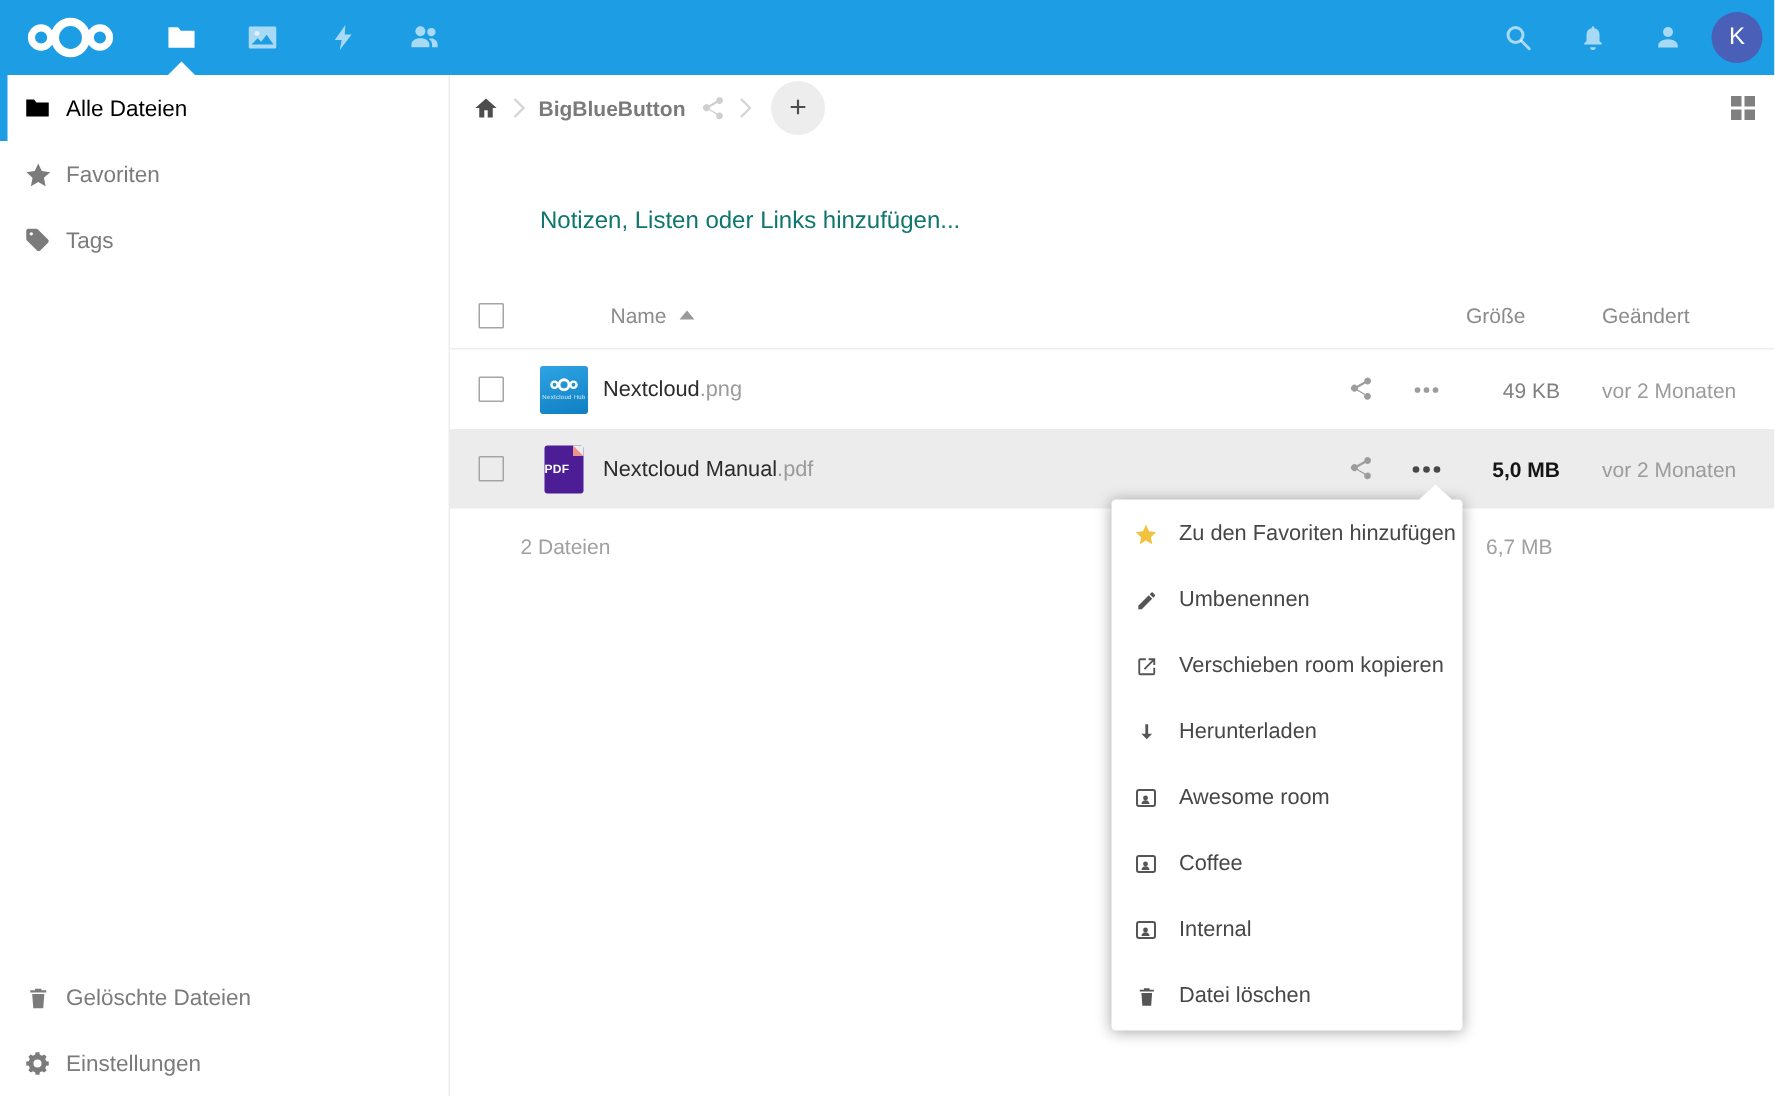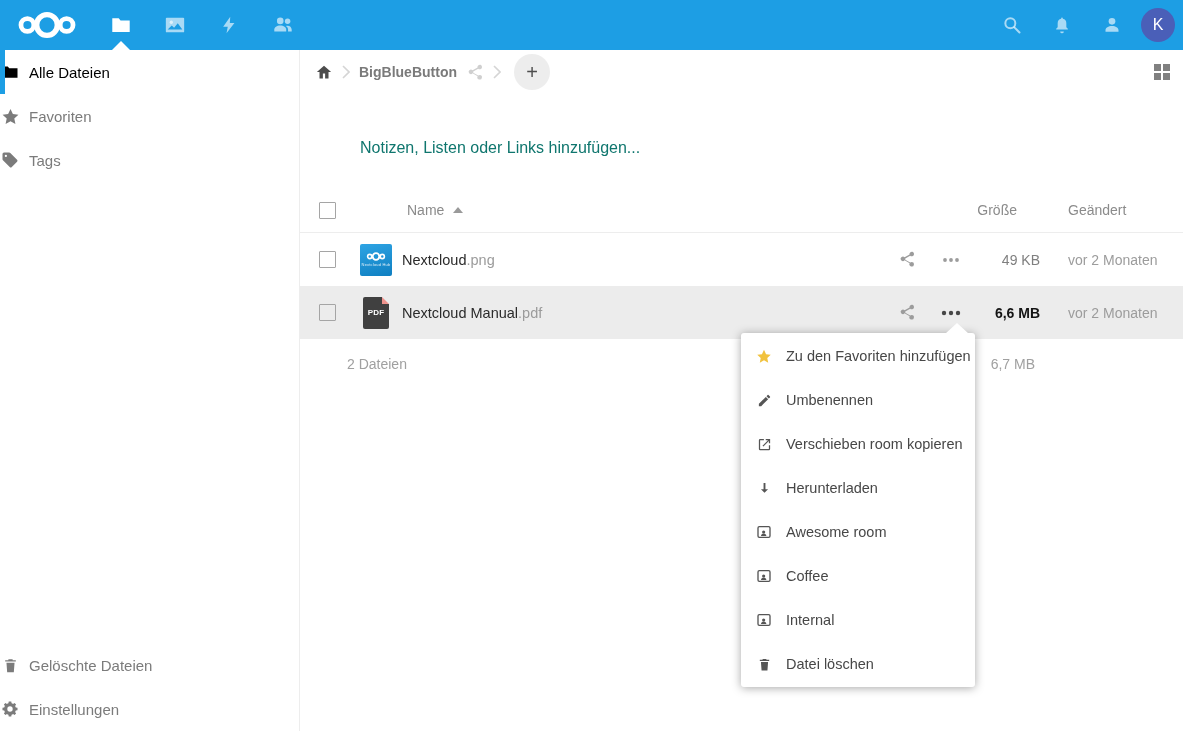--- a/index.html
+++ b/index.html
@@ -14,21 +14,21 @@
   .app-btn { position:relative; width:54px; height:50px; display:flex; align-items:center; justify-content:center; cursor:pointer; color:rgba(255,255,255,.62); }
   .app-btn.active { color:#fff; }
   .app-btn .wedge { position:absolute; bottom:0; left:50%; margin-left:-9px; width:0; height:0;
       border-left:9px solid transparent; border-right:9px solid transparent; border-bottom:9px solid #fff; }
   .top-right { position:absolute; right:8px; top:0; height:50px; display:flex; align-items:center; }
   .tr-btn { width:50px; height:50px; display:flex; align-items:center; justify-content:center; color:rgba(255,255,255,.62); cursor:pointer; }
   .avatar { width:34px; height:34px; border-radius:50%; background:#4a5fb8; color:#fff; font-size:16px; display:flex; align-items:center; justify-content:center; margin-left:4px; cursor:pointer; }
 
   
   .sidebar { position:absolute; top:50px; left:0; width:300px; bottom:0; background:#fff; border-right:1px solid #ededed; z-index:20; }
-  .side-item { position:relative; height:44px; display:flex; align-items:center; cursor:pointer; color:#7b7b7b; }
+  .side-item { position:relative; height:44px; display:flex; align-items:center; padding-left:15px; cursor:pointer; color:#7b7b7b; }
   .side-item .s-icon { width:20px; height:20px; margin-right:9px; display:flex; align-items:center; justify-content:center; color:#7b7b7b; }
   .side-item .s-label { font-size:15px; color:#7b7b7b; }
   .side-item.active .s-label { color:#000; }
   .side-item.active .s-icon { color:#000; }
   .side-item.active::before { content:""; position:absolute; left:0; top:0; width:5px; height:44px; background:#1d9ee4; }
   .side-footer { position:absolute; bottom:0; left:0; right:1px; background:#fff; }
 
   
   .main { position:absolute; left:300px; top:50px; right:0; bottom:0; background:#fff; }
 
@@ -61,22 +61,22 @@
   .cell-name .ext { color:#9b9b9b; }
   .cell-share, .cell-dots { width:44px; display:flex; align-items:center; justify-content:center; flex:none; color:#9c9c9c; }
   .frow.selected .cell-dots { color:#474747; }
   .cell-size { width:67px; text-align:right; font-size:14px; color:#7f7f7f; flex:none; }
   .cell-size.strong { color:#141414; font-weight:600; }
   .cell-mod { width:143px; padding-left:28px; font-size:14px; color:#9c9c9c; flex:none; }
 
   .nc-thumb { border-radius:2px; background:linear-gradient(165deg,#2ea4e4 0%,#0f7fc1 100%);
       display:flex; flex-direction:column; align-items:center; justify-content:center; }
   .nc-thumb .t-label { font-size:4px; color:#fff; opacity:.85; margin-top:1px; letter-spacing:.2px; }
-  .pdf-icon { width:26px; height:32px; margin-left:3px; margin-right:3px; background:#404040; border-radius:2px;
-      position:relative; display:flex; align-items:center; justify-content:center; }
+  .pdf-icon { width:26px; height:32px; margin-left:3px; margin-right:3px; background:#4c1d95; border-radius:2px;
+      position:relative; display:flex; align-items:center; }
   .pdf-icon::after { content:""; position:absolute; top:0; right:0; width:0; height:0;
       border-top:7px solid #ececec; border-left:7px solid #ef938d; }
   .pdf-icon .p-label { font-size:8px; font-weight:700; color:#fff; letter-spacing:.2px; }
 
   .fsummary { position:relative; height:53px;text-align:center; }
   .sum-count { position:absolute; left:47px; top:17px; font-size:14px; color:#a0a0a0; }
   .sum-size { position:absolute; right:148px; top:17px; font-size:14px; color:#a0a0a0; }
 
   
   .popover { position:absolute; left:441px; top:283px; width:234px; background:#fff; border-radius:3px;
@@ -293,21 +293,21 @@
             <path d="M18 15.5a3.2 3.2 0 0 0-2.2.9l-7-4a3.4 3.4 0 0 0 0-1.8l7-4A3.2 3.2 0 1 0 14.8 4a3.3 3.3 0 0 0 .1.8l-7 4a3.2 3.2 0 1 0 0 4.4l7.1 4.1a3.2 3.2 0 1 0 3-1.8z"></path>
           </svg>
         </span>
         <span class="cell-dots">
           <svg width="20" height="6" viewBox="0 0 20 6" fill="currentColor">
             <circle cx="3" cy="3" r="2.2"></circle>
               <circle cx="10" cy="3" r="2.2"></circle>
               <circle cx="17" cy="3" r="2.2"></circle>
           </svg>
         </span>
-        <span class="cell-size strong">6,6 MB</span>
+        <span class="cell-size strong">5,0 MB</span>
         <span class="cell-mod">vor 2 Monaten</span>
       </div>
 
       <div class="fsummary">
         <span class="sum-count">2 Dateien</span>
         <span class="sum-size">6,7 MB</span>
       </div>
 
     </div>
 

